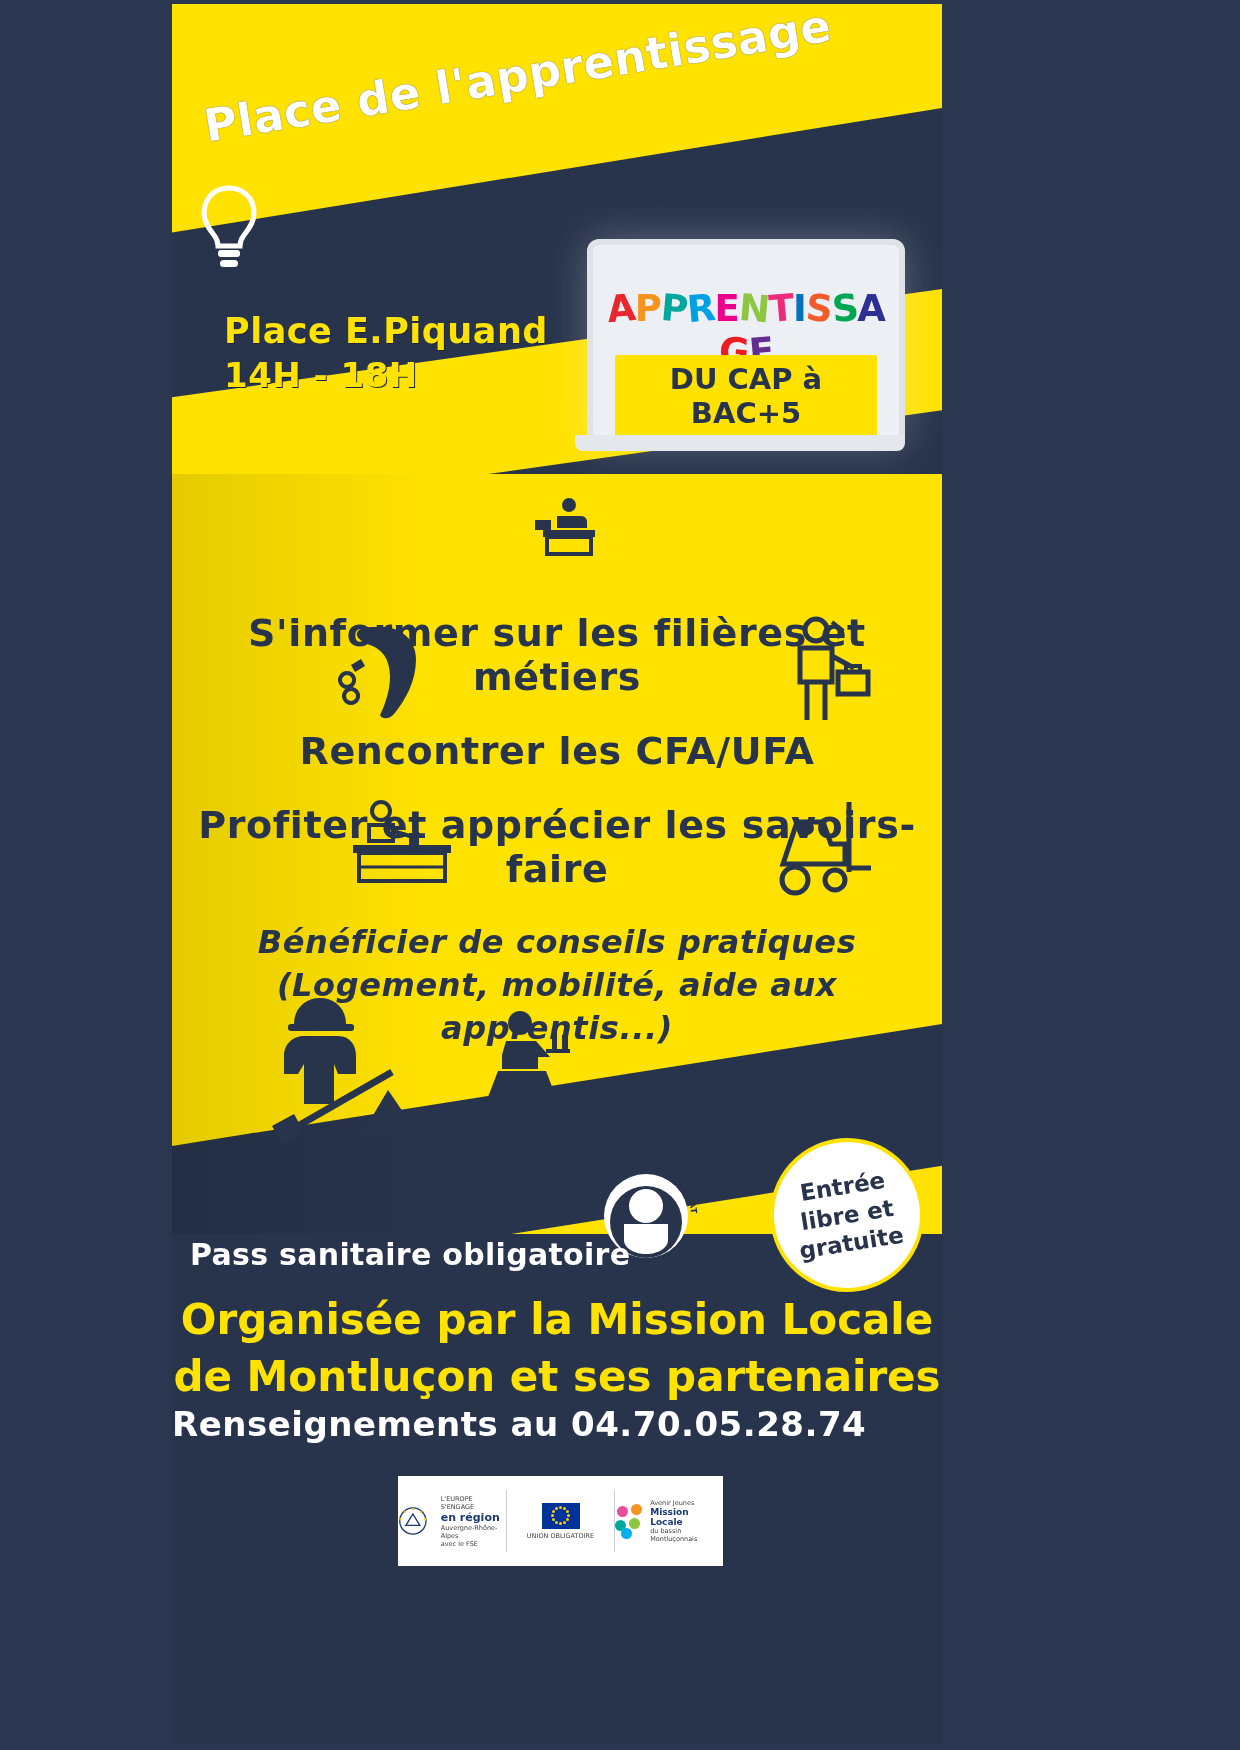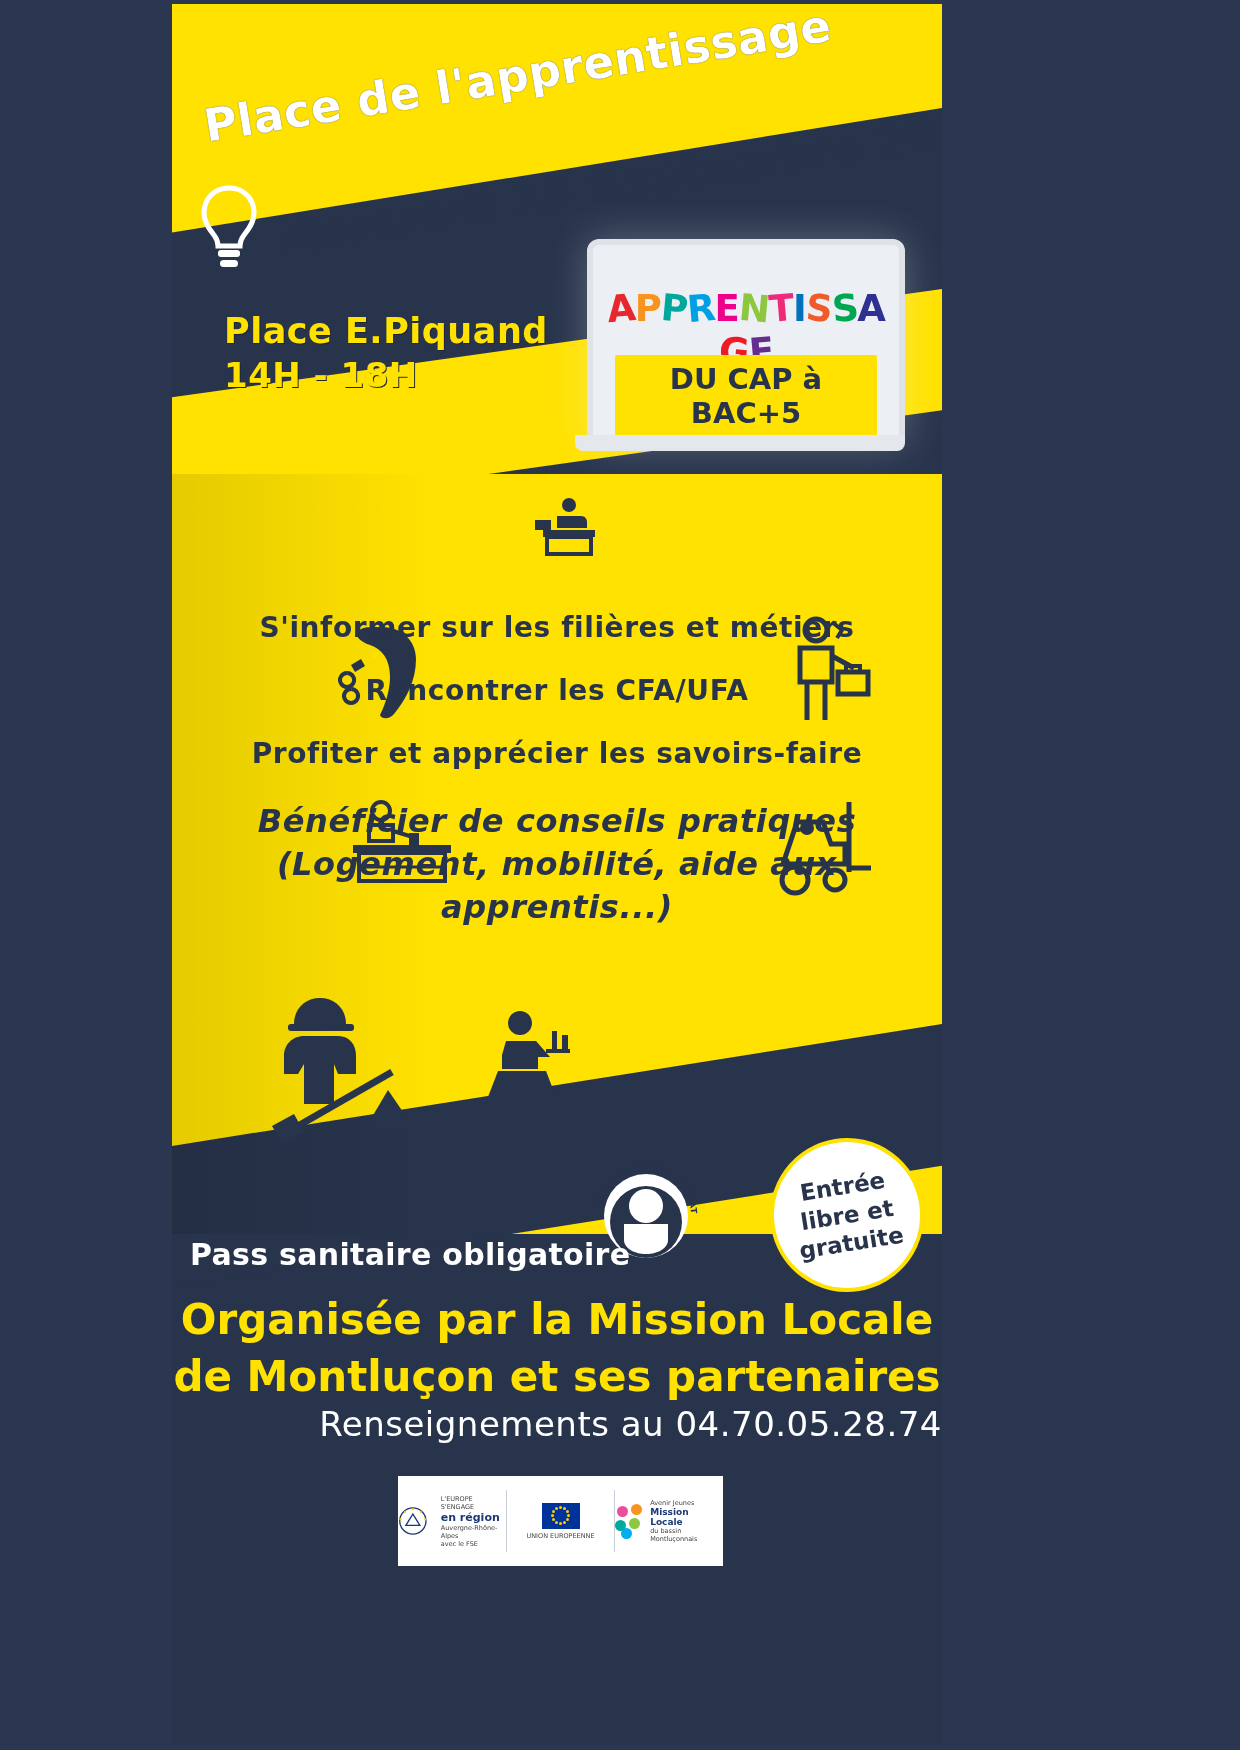--- a/index.html
+++ b/index.html
@@ -180,21 +180,21 @@
   .lines {
     position: absolute;
     left: 0;
     top: 545px;
     width: 770px;
     text-align: center;
     color: #28344c;
   }
   .line {
     font-weight: bold;
-    font-size: 28px;
+    font-size: 38px;
     letter-spacing: 0.6px;
     margin: 30px 0;
   }
   .line.l1 { margin-top: 62px; }
   .line.multi { line-height: 1.35; font-size: 32px; font-style: italic; }
 
   
   .icon { position: absolute; }
 
   
@@ -245,23 +245,23 @@
     color: #ffe200;
     font-weight: bold;
     font-size: 42px;
     line-height: 1.35;
   }
   .renseignements {
     position: absolute;
     left: 0;
     top: 1400px;
     width: 770px;
-    text-align: right;
+    text-align: left;
     color: #ffffff;
-    font-weight: normal;
+    font-weight: bold;
     font-size: 34px;
     letter-spacing: 0.5px;
   }
 
   .logos {
     position: absolute;
     left: 226px;
     top: 1472px;
     width: 325px;
     height: 90px;
@@ -456,21 +456,21 @@
             <div class="eu-star" style="left: 25.5px; top: 11.5px;"></div>
             <div class="eu-star" style="left: 24.4282px; top: 15.5px;"></div>
             <div class="eu-star" style="left: 21.5px; top: 18.4282px;"></div>
             <div class="eu-star" style="left: 17.5px; top: 19.5px;"></div>
             <div class="eu-star" style="left: 13.5px; top: 18.4282px;"></div>
             <div class="eu-star" style="left: 10.5718px; top: 15.5px;"></div>
             <div class="eu-star" style="left: 9.5px; top: 11.5px;"></div>
             <div class="eu-star" style="left: 10.5718px; top: 7.5px;"></div>
             <div class="eu-star" style="left: 13.5px; top: 4.5718px;"></div>
           </div>
-        <div class="logo-txt-small">UNION EUROPEENNE</div>
+        <div class="logo-txt-small">UNION OBLIGATOIRE</div>
       </div>
     </div>
     <div class="logo-sep"></div>
     <div class="logo-block">
       <div class="ml-logo-dots">
         <div class="ml-dot" style="background:#e94e9c; left:2px; top:2px;"></div>
         <div class="ml-dot" style="background:#f7941e; left:16px; top:0px;"></div>
         <div class="ml-dot" style="background:#00a99d; left:0px; top:16px;"></div>
         <div class="ml-dot" style="background:#8dc63f; left:14px; top:14px;"></div>
         <div class="ml-dot" style="background:#00aeef; left:6px; top:24px;"></div>

